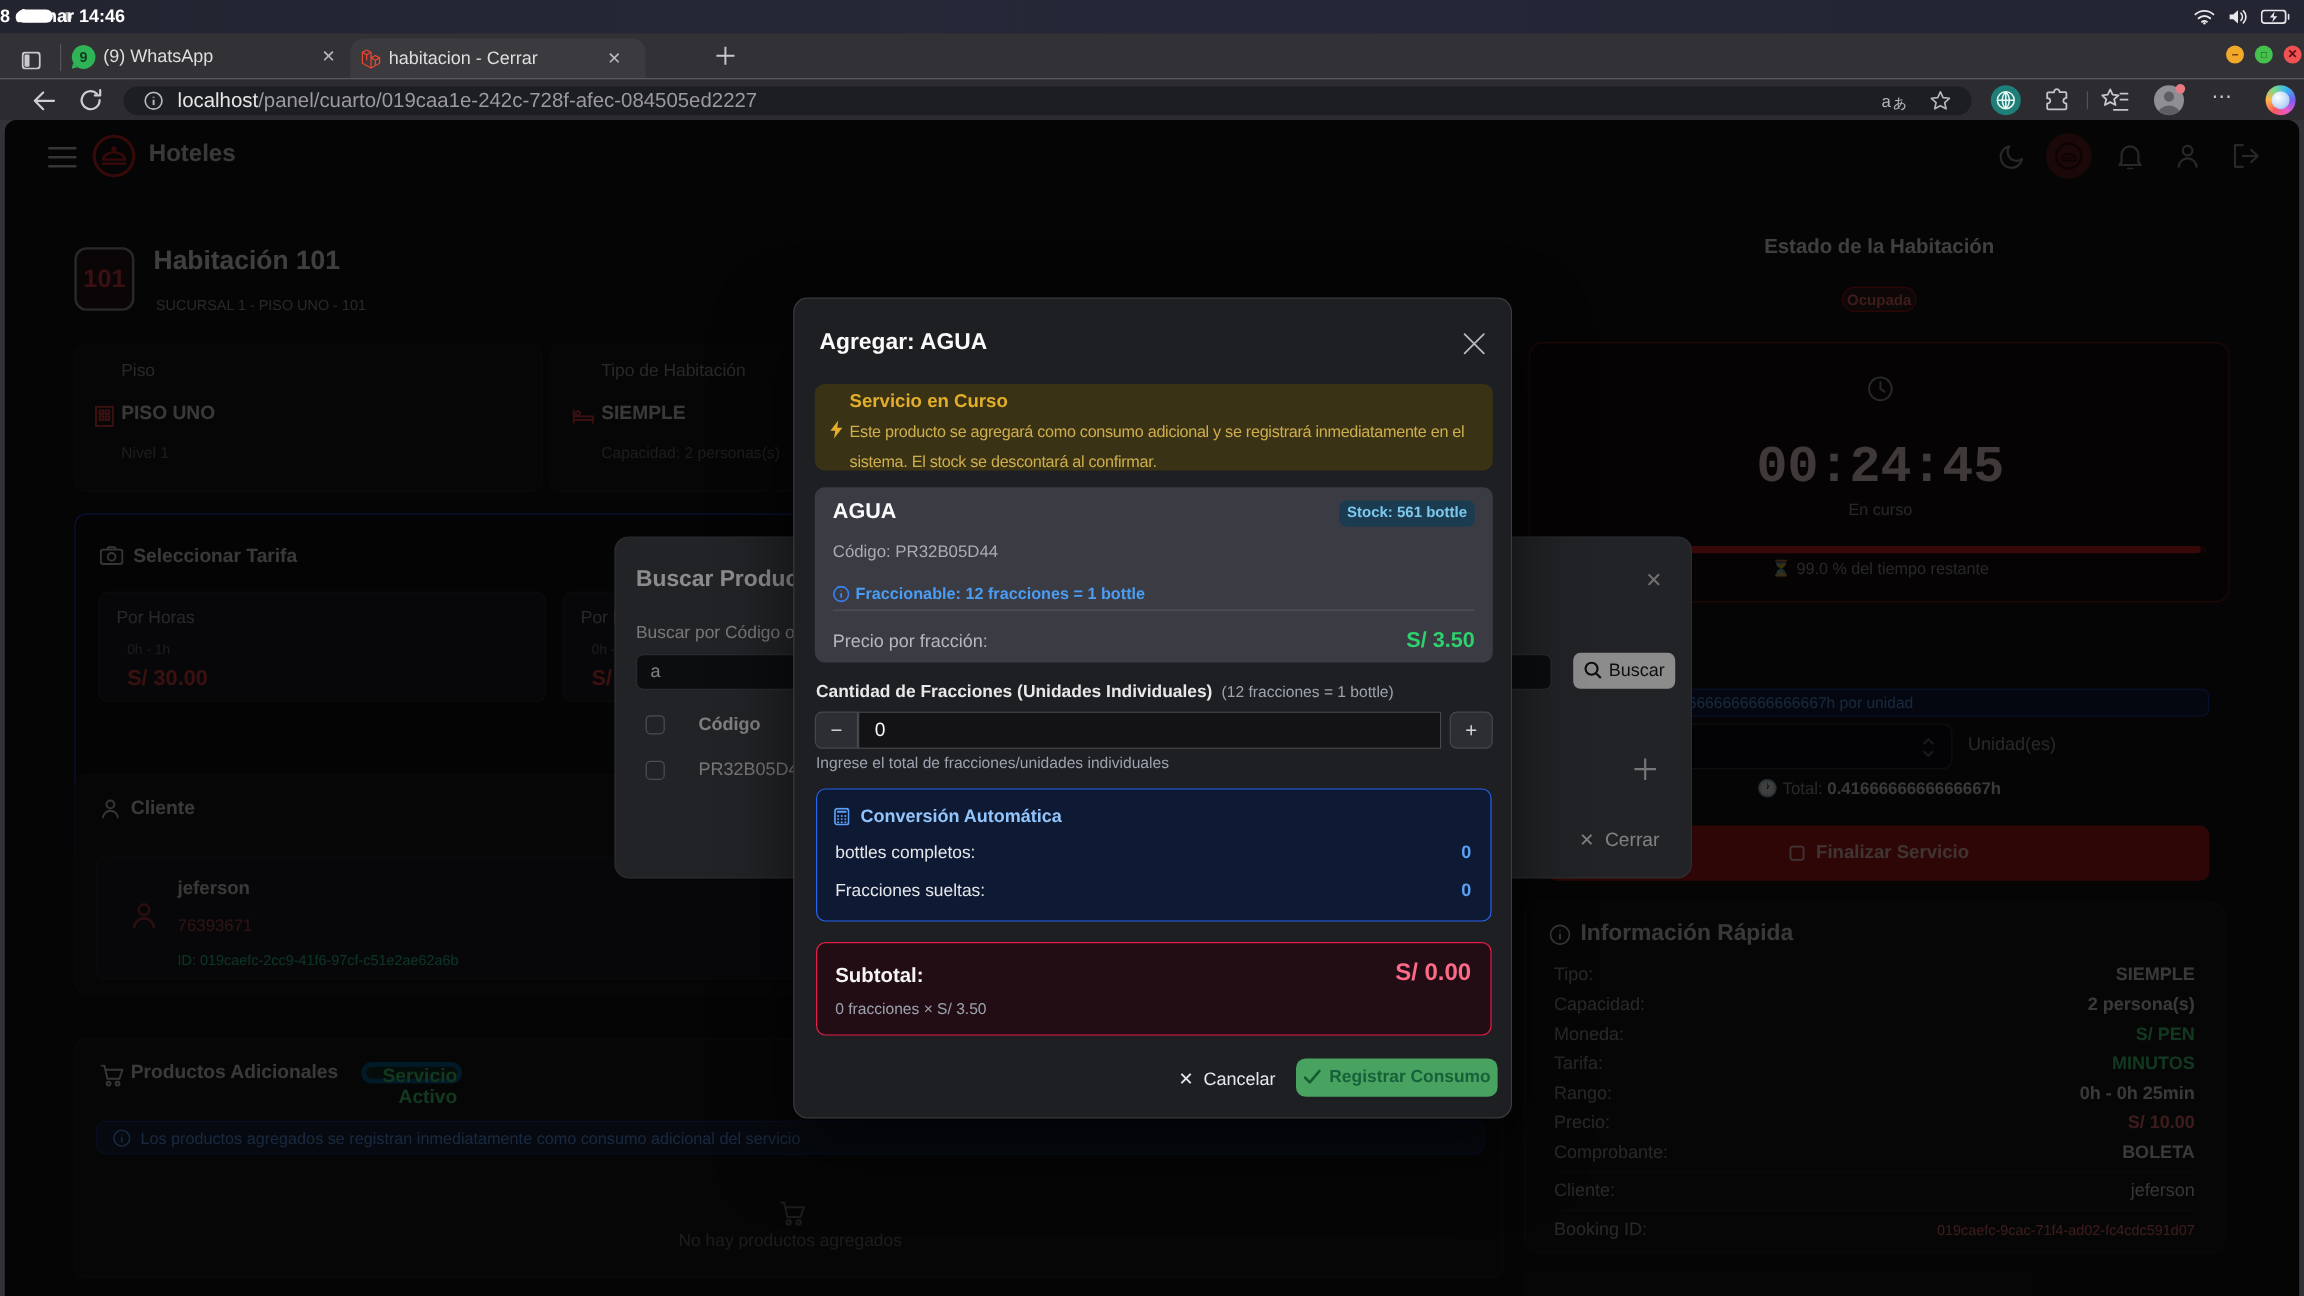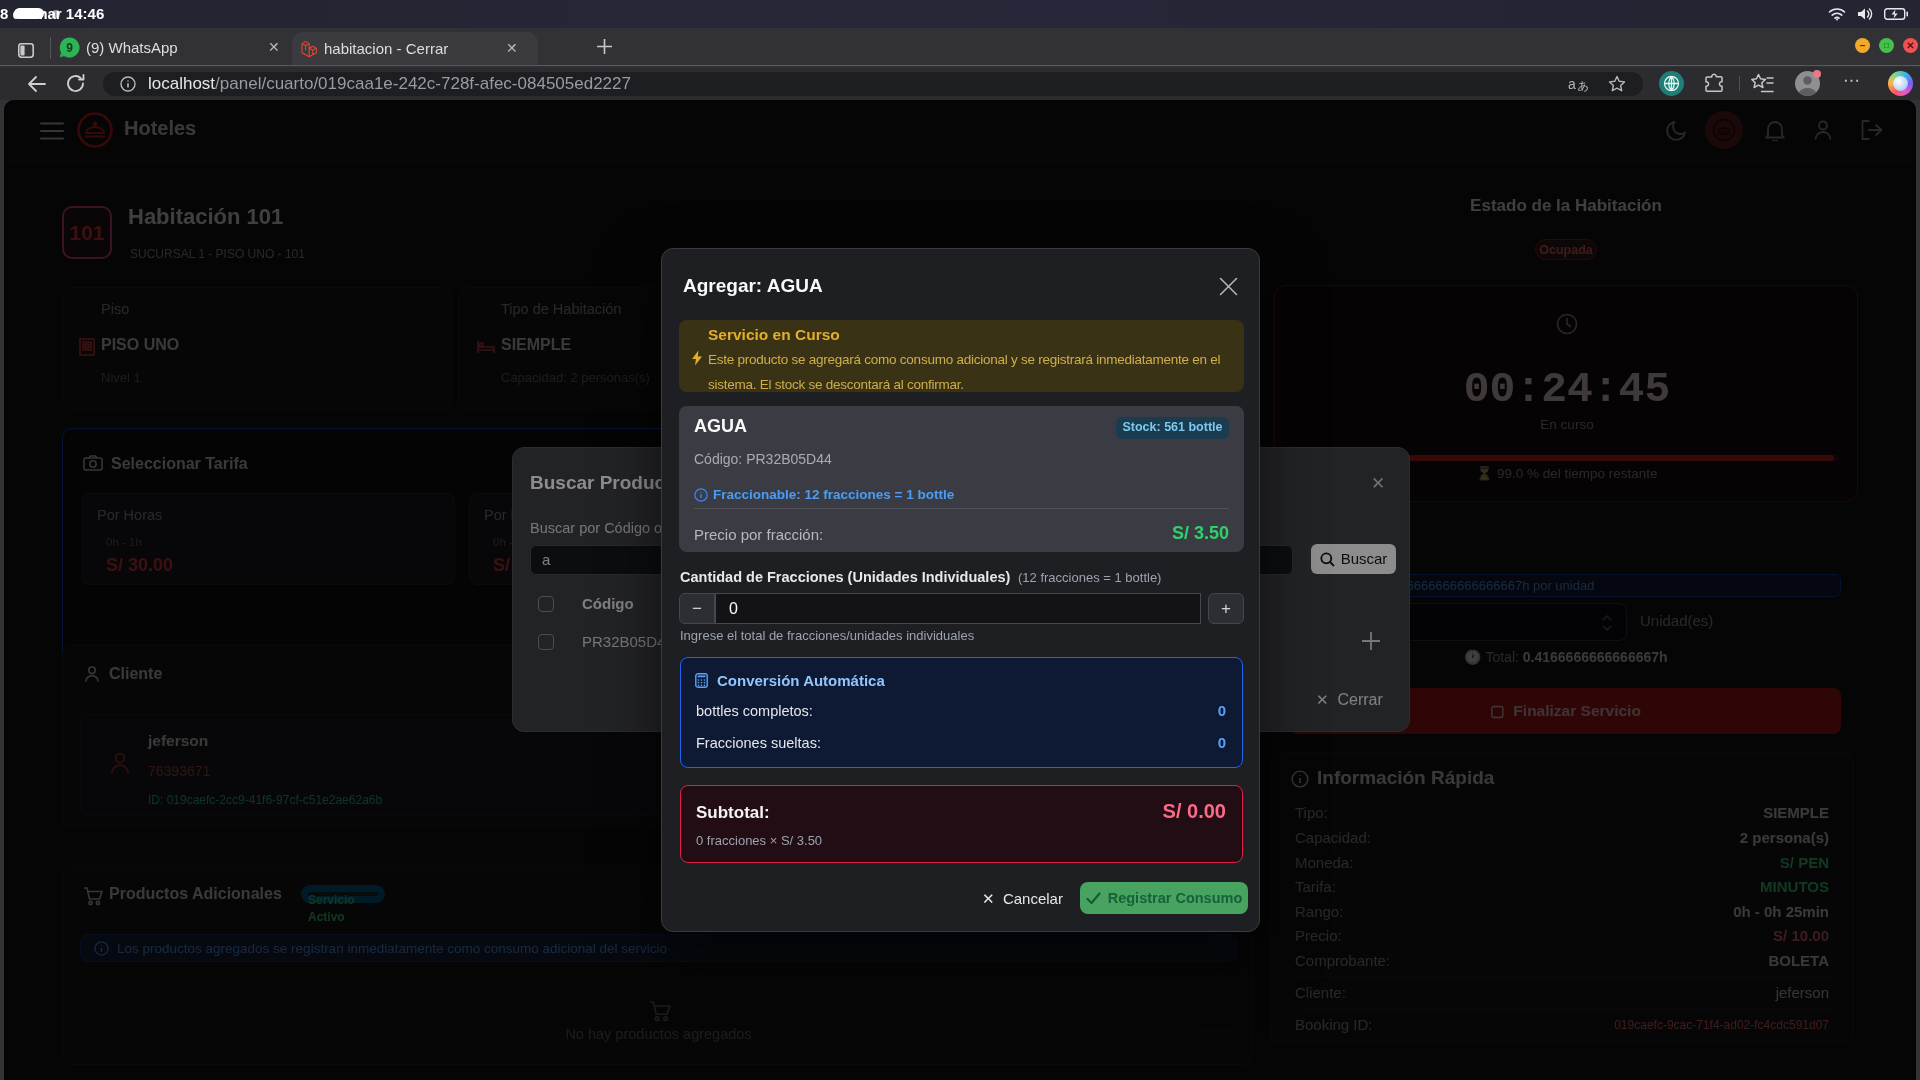--- a/index.html
+++ b/index.html
@@ -146,21 +146,21 @@
         </svg>
     <svg class="abs" style="left:1808px;top:19px" width="22" height="22" viewBox="0 0 22 22" fill="none" stroke="#a1a1aa" stroke-width="1.8">
           <circle cx="11" cy="6.5" r="4"></circle>
           <path d="M3.5 20.5 a 7.5 7.5 0 0 1 15 0"></path>
         </svg>
     <svg class="abs" style="left:1856px;top:19px" width="24" height="22" viewBox="0 0 24 22" fill="none" stroke="#a1a1aa" stroke-width="1.8" stroke-linecap="round" stroke-linejoin="round">
           <path d="M9 2 H2.5 V20 H9 M16 6 L21.5 11 L16 16 M21 11 H9"></path>
         </svg>
   </div>
 
-  <div class="abs" style="left:58px;top:106px;width:50px;height:53px;border:2px solid #ec4899;background:rgba(150,27,27,.14);border-radius:10px;text-align:center;line-height:50px;color:#ef4444;font-weight:bold;font-size:21px">101</div>
+  <div class="abs" style="left:58px;top:106px;width:50px;height:53px;border:2px solid #a3a3a3;background:rgba(150,27,27,.14);border-radius:10px;text-align:center;line-height:50px;color:#ef4444;font-weight:bold;font-size:21px">101</div>
   <div class="abs" style="left:124px;top:104px;font-size:22px;font-weight:bold;color:#fafafa">Habitación 101</div>
   <div class="abs" style="left:126px;top:147px;font-size:12px;color:#a1a1aa">SUCURSAL 1 - PISO UNO - 101</div>
 
   <div class="abs" style="left:58px;top:187px;width:390px;height:123px;background:#1c1c20;border:1px solid #27272a;border-radius:10px">
     <div class="abs" style="left:38px;top:13px;font-size:14.5px;color:#a1a1aa">Piso</div>
     <svg class="abs" style="left:16px;top:50px" width="16" height="18" viewBox="0 0 16 18" fill="none" stroke="#ef4444" stroke-width="1.6">
           <rect x="1" y="1" width="14" height="16"></rect>
           <rect x="4" y="4" width="3" height="3"></rect>
           <rect x="9" y="4" width="3" height="3"></rect>
           <rect x="4" y="9" width="3" height="3"></rect>
@@ -215,21 +215,21 @@
     </div>
   </div>
 
   <div class="abs" style="left:58px;top:765px;width:1191px;height:200px;background:#1c1c20;border:1px solid #27272a;border-radius:10px">
     <svg class="abs" style="left:20px;top:21px" width="20" height="19" viewBox="0 0 20 19" fill="none" stroke="#d4d4d8" stroke-width="1.6">
           <path d="M1 1 H4 L6.5 12 H16.5 L19 4.5 H5"></path>
           <circle cx="7.5" cy="16" r="1.6"></circle>
           <circle cx="15" cy="16" r="1.6"></circle>
         </svg>
     <div class="abs" style="left:46px;top:19px;font-size:16px;font-weight:bold;color:#e4e4e7">Productos Adicionales</div>
-    <div class="abs" style="left:238px;top:19px;width:84px;height:18px;background:rgba(34,197,94,.15);border:7px solid #0369a1;border-radius:99px;color:#4ade80;font-weight:bold;font-size:12px;text-align:left;line-height:17px">Servicio Activo</div>
+    <div class="abs" style="left:238px;top:19px;width:84px;height:18px;background:rgba(34,197,94,.15);border:4px solid #0369a1;border-radius:99px;color:#4ade80;font-weight:bold;font-size:16px;text-align:right;line-height:17px">Servicio Activo</div>
     <div class="abs" style="left:17px;top:68px;width:1157px;height:28px;background:rgba(30,58,138,.28);border:1px solid #1e3a8a;border-radius:8px">
       <svg class="abs" style="left:13px;top:6px" width="15" height="15" viewBox="0 0 16 16" fill="none" stroke="#60a5fa" stroke-width="1.4">
             <circle cx="8" cy="8" r="7"></circle>
             <path d="M8 7.2 V11.5 M8 4.6 V5.4" stroke-width="1.6"></path>
           </svg>
       <div class="abs" style="left:36px;top:6px;font-size:13.5px;color:#60a5fa">Los productos agregados se registran inmediatamente como consumo adicional del servicio</div>
     </div>
     <svg class="abs" style="left:586px;top:135px" width="22" height="21" viewBox="0 0 20 19" fill="none" stroke="#71717a" stroke-width="1.5">
           <path d="M1 1 H4 L6.5 12 H16.5 L19 4.5 H5"></path>
           <circle cx="7.5" cy="16" r="1.6"></circle>

